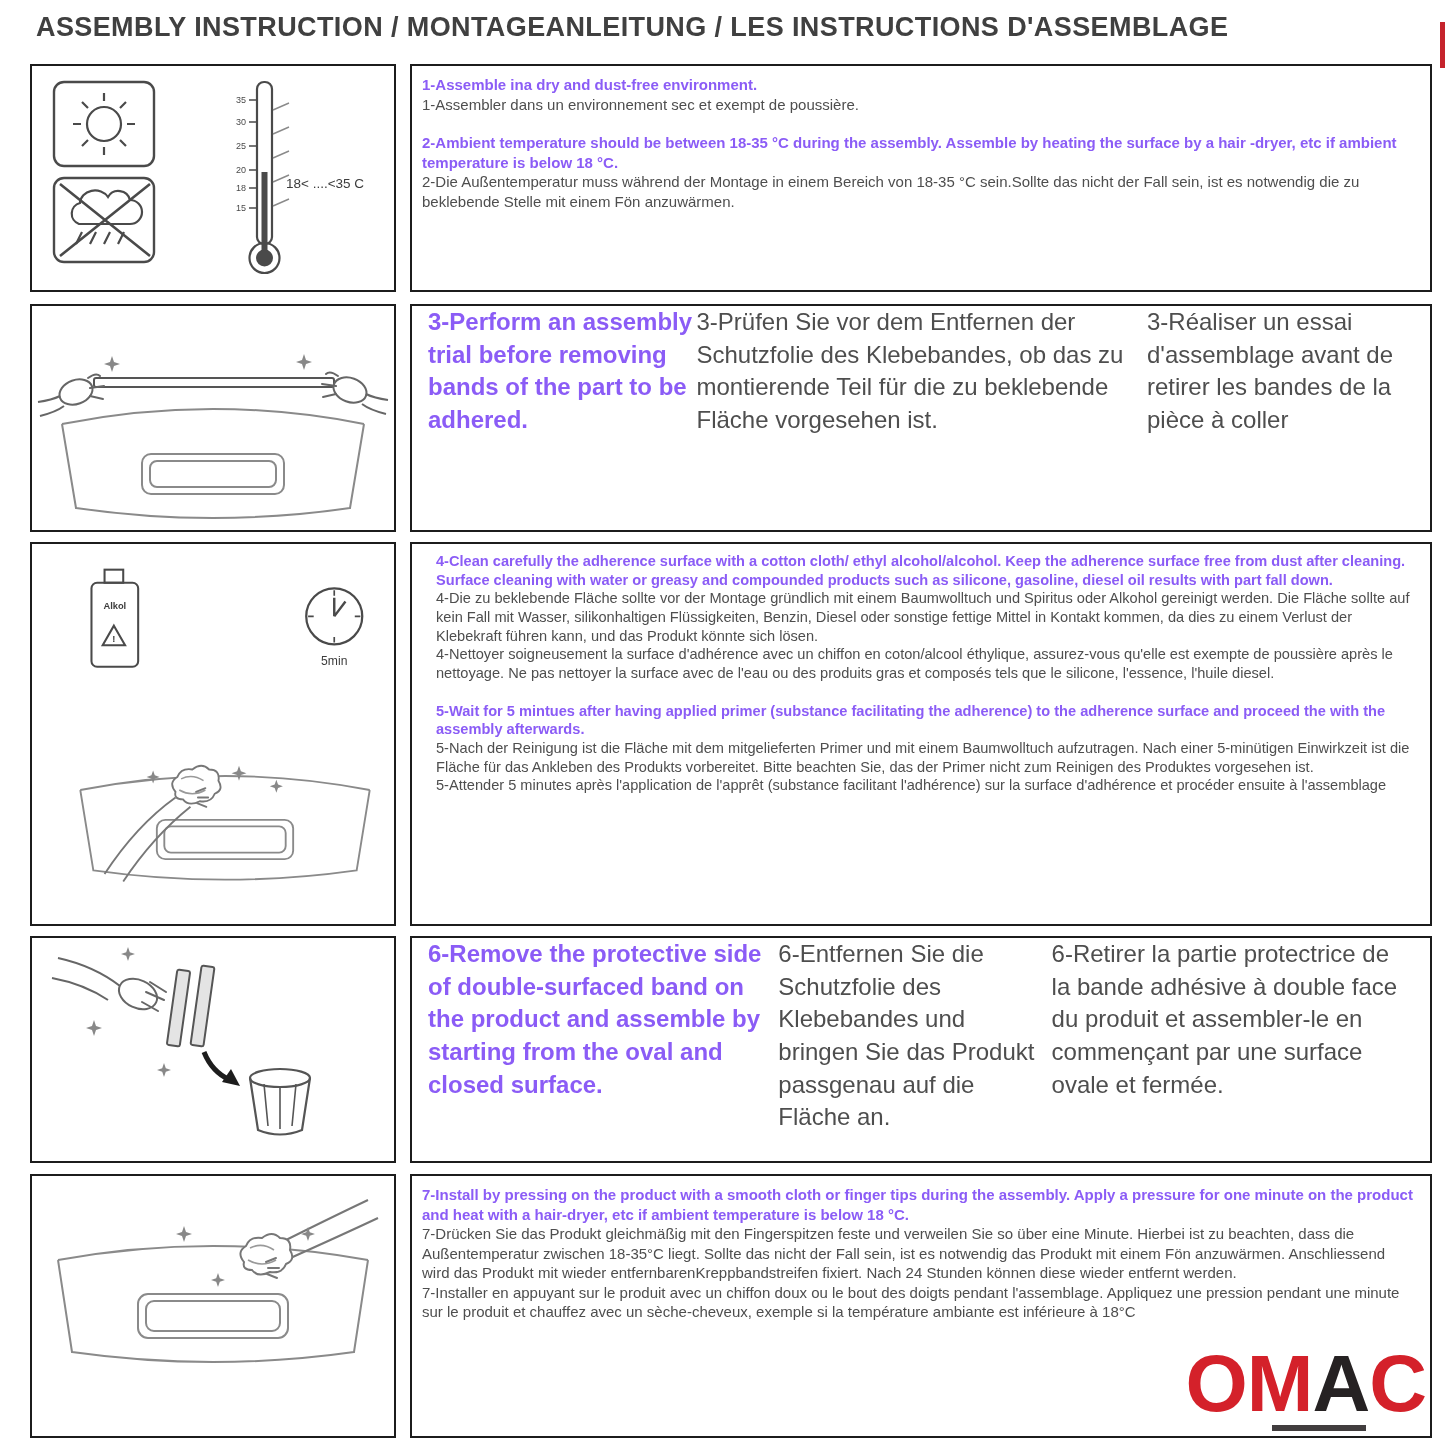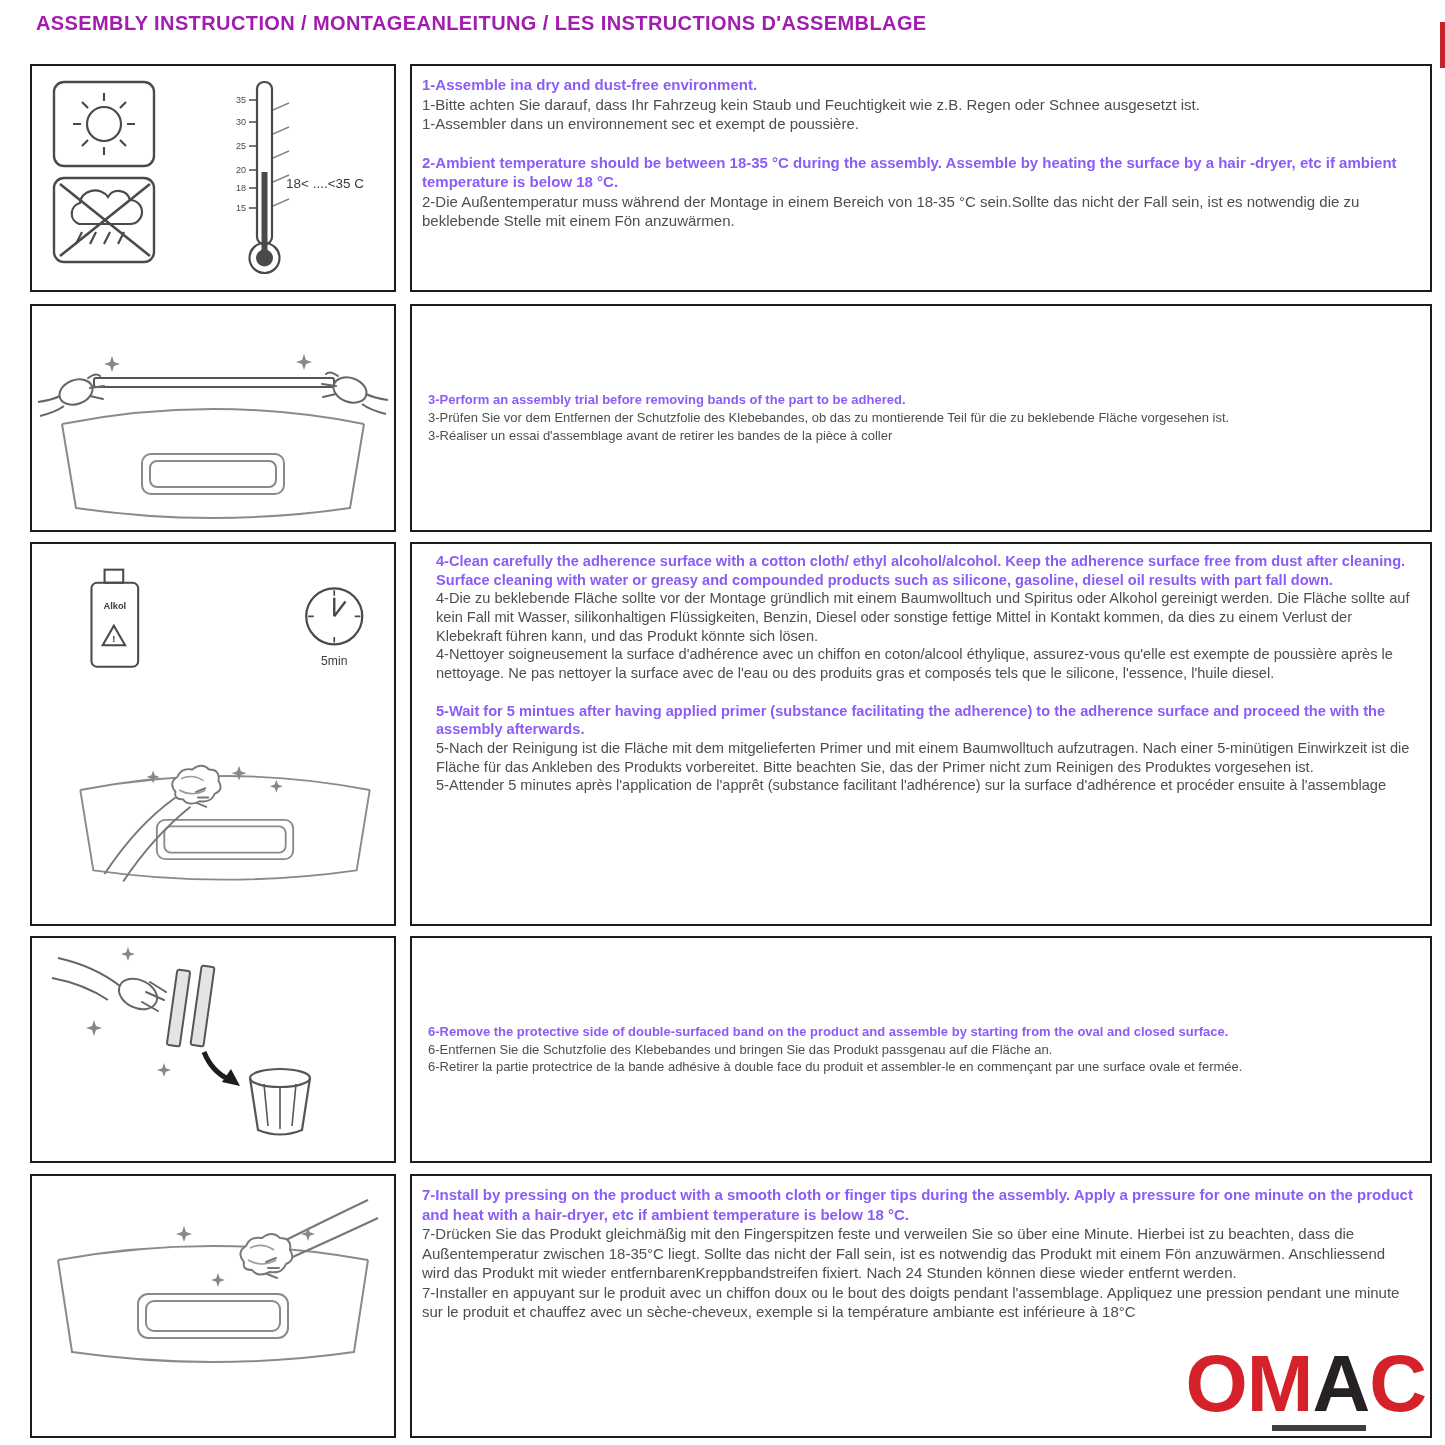--- a/index.html
+++ b/index.html
@@ -5,35 +5,35 @@
   * { margin:0; padding:0; box-sizing:border-box; }
   html,body { background:#ffffff; }
   body {
     width:1445px; height:1445px; position:relative;
     font-family:"Liberation Sans", sans-serif;
     color:#4e4e4e; overflow:hidden;
   }
   .page { position:absolute; inset:0; background:#fff; }
   .title {
     position:absolute; left:36px; top:12px;
-    font-size:20px; font-weight:bold; letter-spacing:0.4px;
-    color:#a21caf; white-space:nowrap;
+    font-size:27px; font-weight:bold; letter-spacing:0.4px;
+    color:#404040; white-space:nowrap;
   }
   .edge-mark { position:absolute; right:0; top:22px; width:5px; height:46px; background:#c5232c; }
   .box { position:absolute; border:2px solid #1c1c1c; background:#fff; }
   .illus { left:30px; width:366px; display:flex; align-items:center; justify-content:center; }
   .text { left:410px; width:1022px; }
   .text p { margin:0; }
   .text p.b { font-weight:bold; color:#8b5cf6; }
   .gap { margin-top:19px !important; }
   .small { font-size:15px; line-height:1.3; padding:9px 16px 6px 10px; }
   .mid   { font-size:14.6px; line-height:1.28; padding:8px 16px 6px 10px; }
   .big {
-    font-size:13px; line-height:1.36; padding:0 22px 0 16px;
-    display:flex; flex-direction:column; justify-content:center;
+    font-size:24px; line-height:1.36; padding:0 22px 0 16px;
+    display:flex; flex-direction:row; justify-content:center;
   }
   #b1i,#b1t { top:64px;  height:228px; }
   #b2i,#b2t { top:304px; height:228px; }
   #b3i,#b3t { top:542px; height:384px;padding-left:24px; }
   #b4i,#b4t { top:936px; height:227px; }
   #b5i,#b5t { top:1174px; height:264px; }
   .logo {
     position:absolute; right:15px; bottom:12px; z-index:5;
     background:#fff; padding:2px 4px 2px 12px; line-height:0.95;
     font-weight:bold; font-size:80px; letter-spacing:-1px; white-space:nowrap;
@@ -80,21 +80,20 @@
           <text x="214" y="107">20</text>
           <text x="214" y="125">18</text>
           <text x="214" y="145">15</text>
         </g>
       </g>
       <text x="254" y="122" font-size="13.5" fill="#3c3c3c">18&lt; ....&lt;35 C</text>
     </svg>
   </section>
   <section class="box text small" id="b1t">
     <p class="b">1-Assemble ina dry and dust-free environment.</p>
-    <p>1-Bitte achten Sie darauf, dass Ihr Fahrzeug kein Staub und Feuchtigkeit wie z.B. Regen oder Schnee ausgesetzt ist.</p>
     <p>1-Assembler dans un environnement sec et exempt de poussière.</p>
     <p class="b gap">2-Ambient temperature should be between 18-35 °C  during the assembly. Assemble by heating the surface by a hair -dryer, etc if ambient temperature is below 18 °C.</p>
     <p>2-Die Außentemperatur muss während der Montage in einem Bereich von 18-35 °C  sein.Sollte das nicht der Fall sein, ist es notwendig die zu beklebende Stelle mit einem Fön anzuwärmen.</p>
   </section>
 
   <section class="box illus" id="b2i">
     <svg width="362" height="224" viewBox="0 0 362 224">
       <g fill="none" stroke="#8a8a8a" stroke-width="2">
         <path d="M30,118 Q181,88 332,118"></path>
         <path d="M30,118 L44,202 Q181,222 318,202 L332,118"></path>

